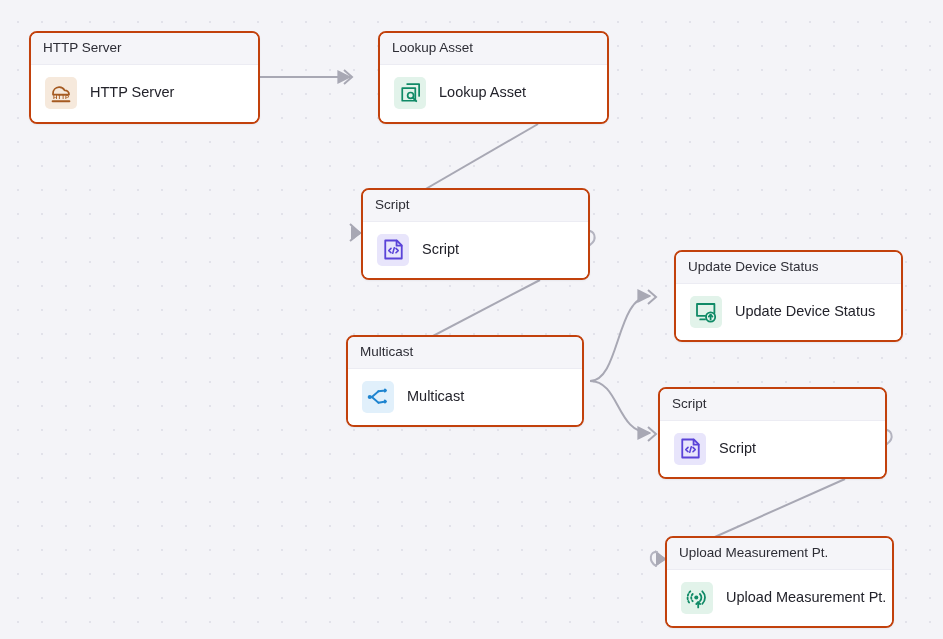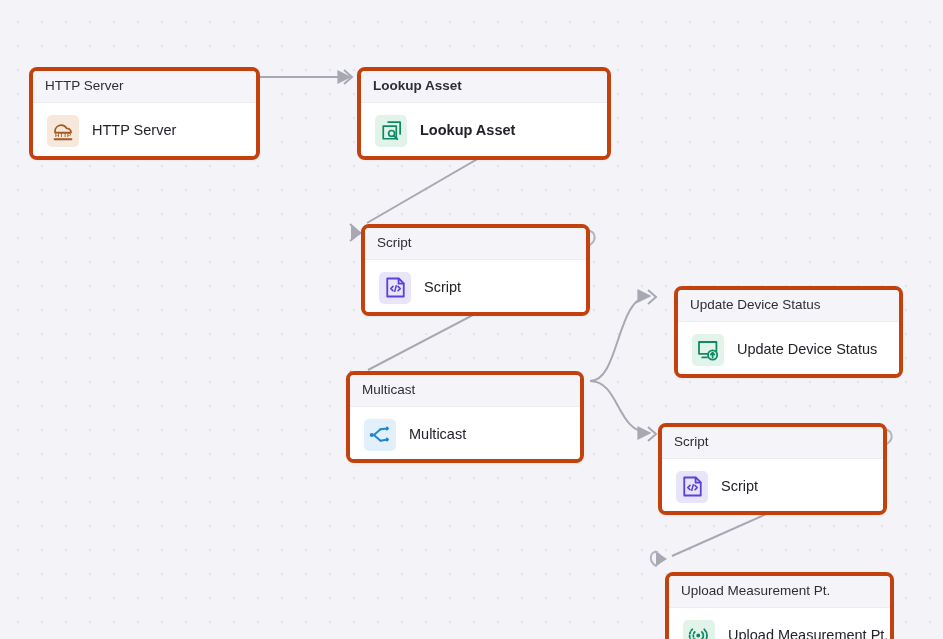--- a/index.html
+++ b/index.html
@@ -34,25 +34,24 @@
     height: 639px;
     z-index: 1;
     pointer-events: none;
   }
 
   
   .node {
     position: absolute;
     z-index: 2;
     background: #ffffff;
-    border: 4px solid #c2410c;
+    border: 2px solid #c2410c;
     border-radius: 8px;
     box-shadow: 0 1px 2px rgba(30, 30, 60, 0.06);
     overflow: hidden;
-    margin-top: 36px;
   }
 
   .node-header {
     background: #f5f5f9;
     border-bottom: 1px solid #ececf3;
     padding: 7px 12px 8px 12px;
     font-size: 13.5px;
     color: #2d2d35;
     line-height: 1.15;
     white-space: nowrap;
@@ -142,21 +141,21 @@
         <svg width="24" height="24" viewBox="0 0 24 24" fill="none" stroke="#a55a21" stroke-width="1.7" stroke-linecap="round" stroke-linejoin="round">
           <path d="M4 12.5 C4 9 6.6 6.3 10 6.1 C12.4 6 14.6 7.4 15.6 9.4 C18 9.2 20 10.9 20 13 L20 13.6 L4 13.6 Z"></path>
           <line x1="3.6" y1="20.2" x2="20.4" y2="20.2" stroke-width="1.9"></line>
           <text x="12" y="18.4" font-family="'Liberation Sans', sans-serif" font-size="6.1" font-weight="bold" fill="#a55a21" stroke="none" text-anchor="middle">HTTP</text>
         </svg>
       </span>
       <span class="node-label">HTTP Server</span>
     </div>
   </div>
 
-  <div class="node" style="left:357px; top:31px; width:254px; height:93px;font-weight:bold;">
+  <div class="node" style="left:378px; top:31px; width:231px; height:93px;">
     <div class="node-header">Lookup Asset</div>
     <div class="node-body">
       <span class="node-icon tint-green">
         <svg width="23" height="23" viewBox="0 0 24 24" fill="none" stroke="#0f8a66" stroke-width="1.8" stroke-linecap="round" stroke-linejoin="round">
           <path d="M8.5 3.2 L21 3.2 L21 15.6"></path>
           <path d="M17 7.4 L17 20.6 L3.4 20.6 L3.4 7.4 Z"></path>
           <circle cx="12.1" cy="15.1" r="3.1"></circle>
           <line x1="14.5" y1="17.5" x2="18.1" y2="21.1"></line>
         </svg>
       </span>

